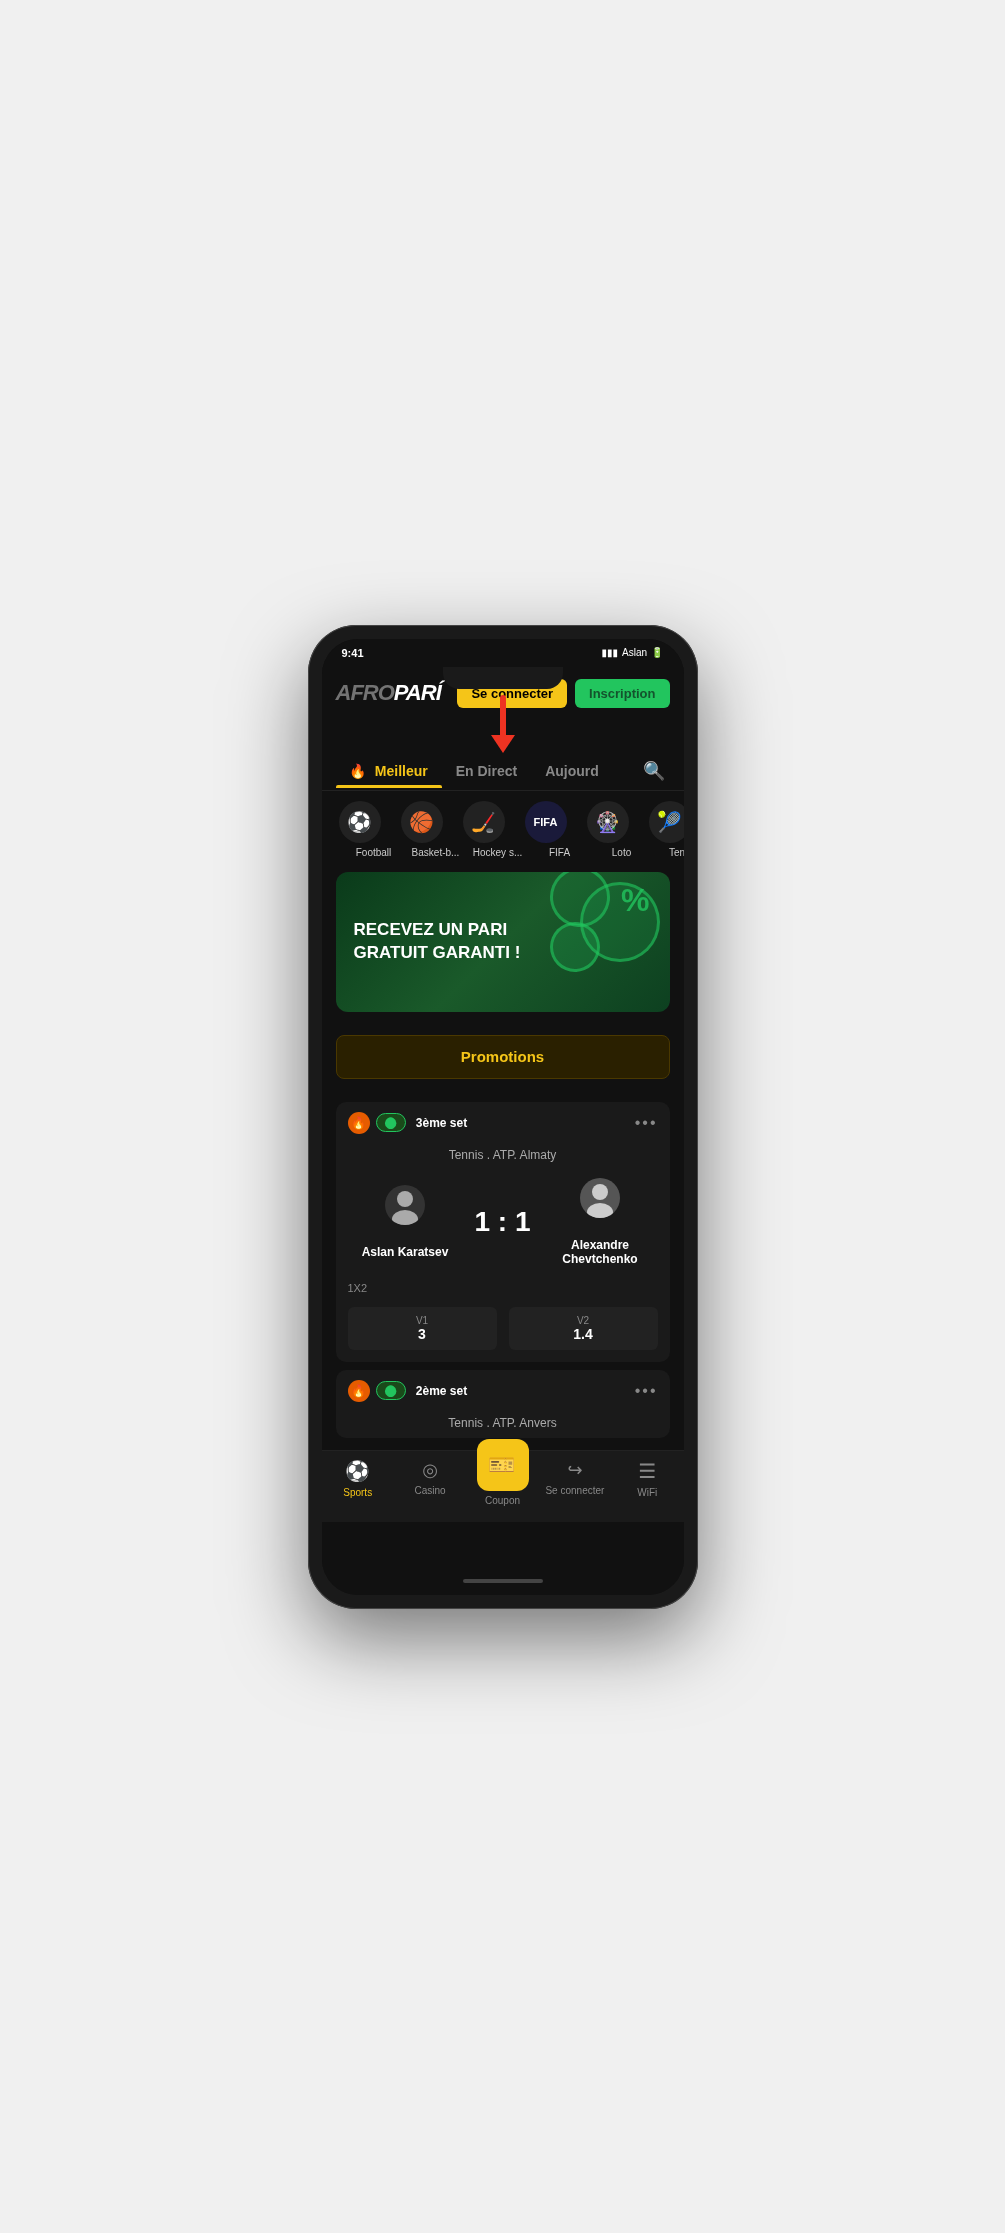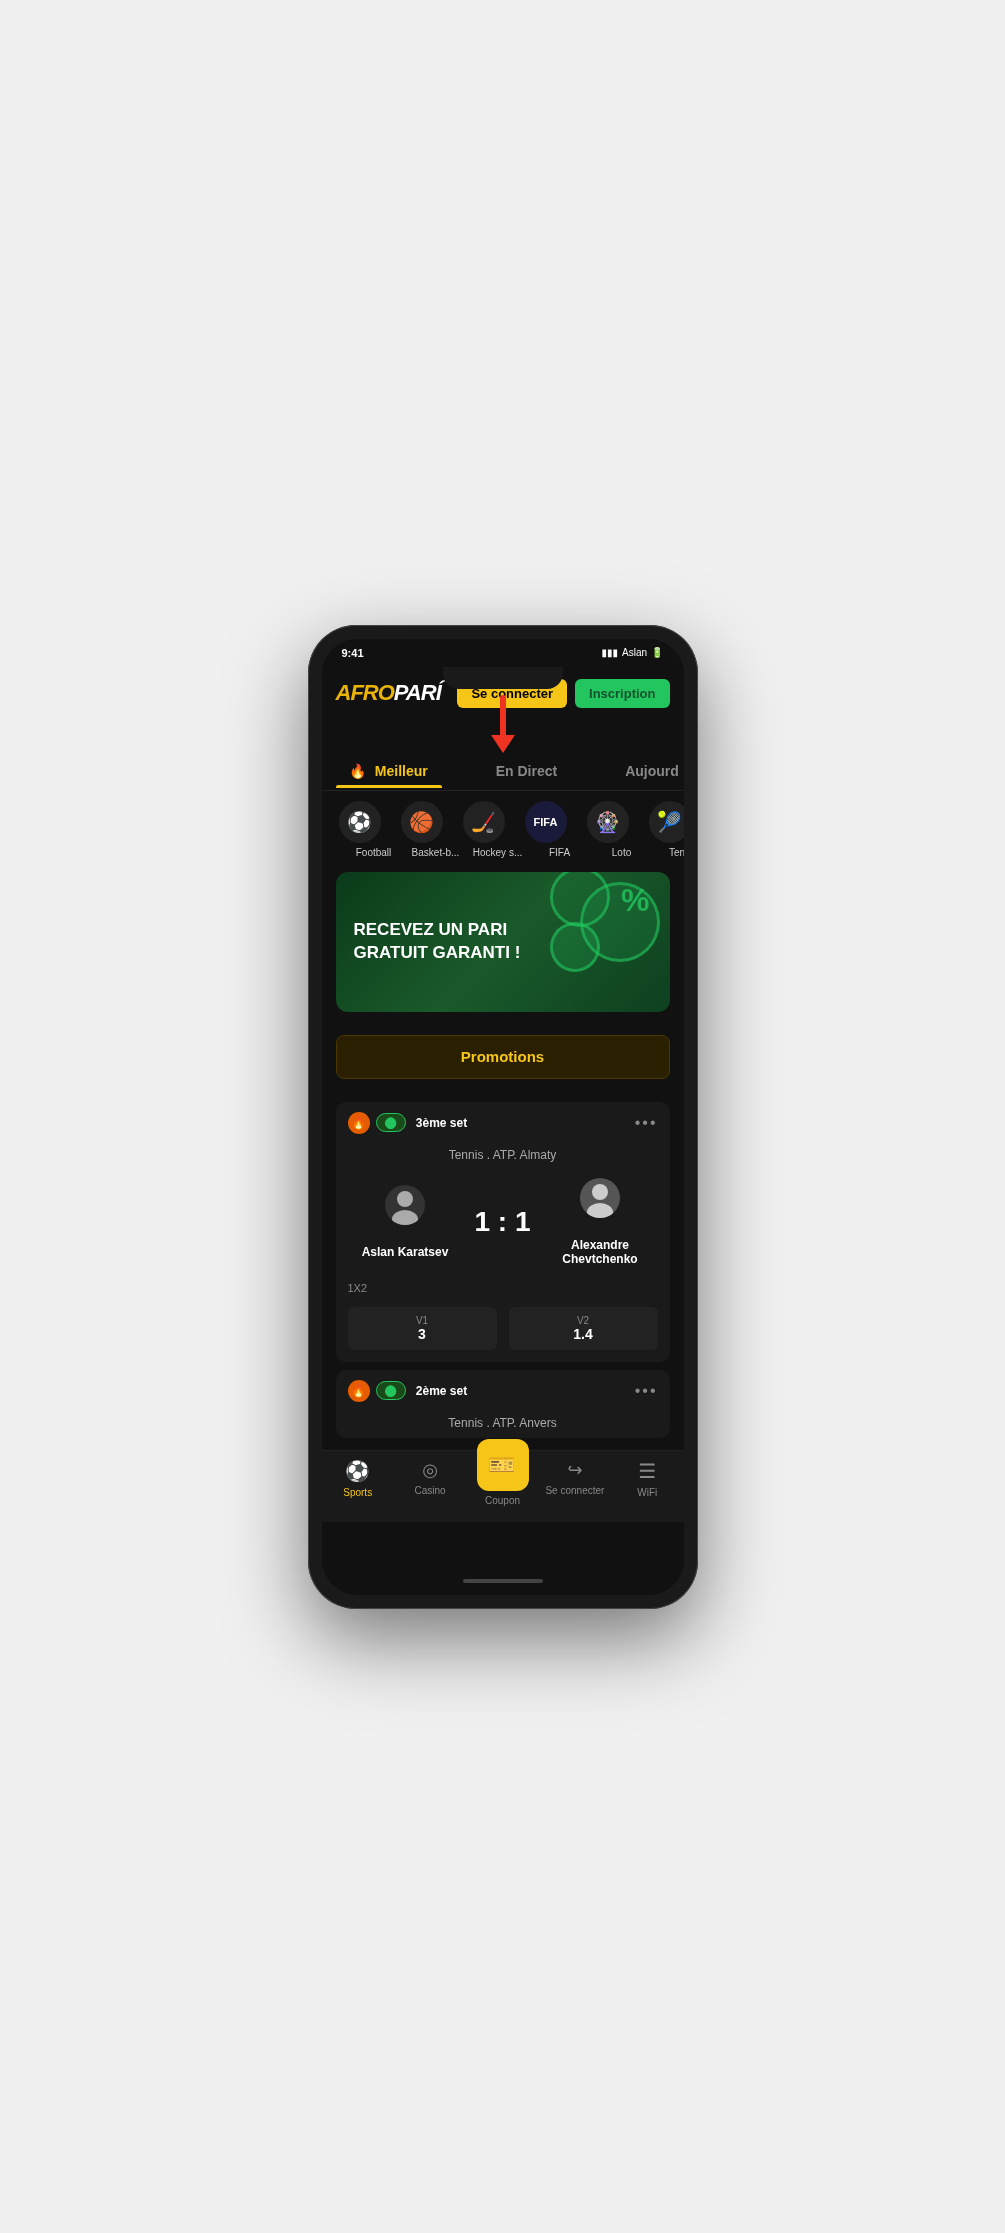--- a/index.html
+++ b/index.html
@@ -496,34 +496,34 @@
         <span>🔋</span>
       </div>
     </div>
 
     <div class="notch"></div>
 
     <div class="app-content">
 
       <div class="header">
         <div class="logo">
-          <span style="color:#eab308">AFRO</span><span style="color:#fff">PARÍ</span>
+          <span style="color:#737373">AFRO</span><span style="color:#fff">PARÍ</span>
         </div>
         <div class="header-buttons">
           <button class="btn-login">Se connecter</button>
           <button class="btn-register">Inscription</button>
         </div>
       </div>
 
       <div class="arrow-container">
         <div class="arrow-shaft"></div>
         <div class="arrow-head"></div>
       </div>
 
-      <div class="nav-tabs" style="margin-top: 36px; gap: 40px;">
+      <div class="nav-tabs" style="margin-top: 36px;">
         <div class="nav-tab active">
           <span class="fire-icon">🔥</span>
           <span>Meilleur</span>
         </div>
         <div class="nav-tab">
           <span>En Direct</span>
         </div>
         <div class="nav-tab">
           <span>Aujourd</span>
         </div>

